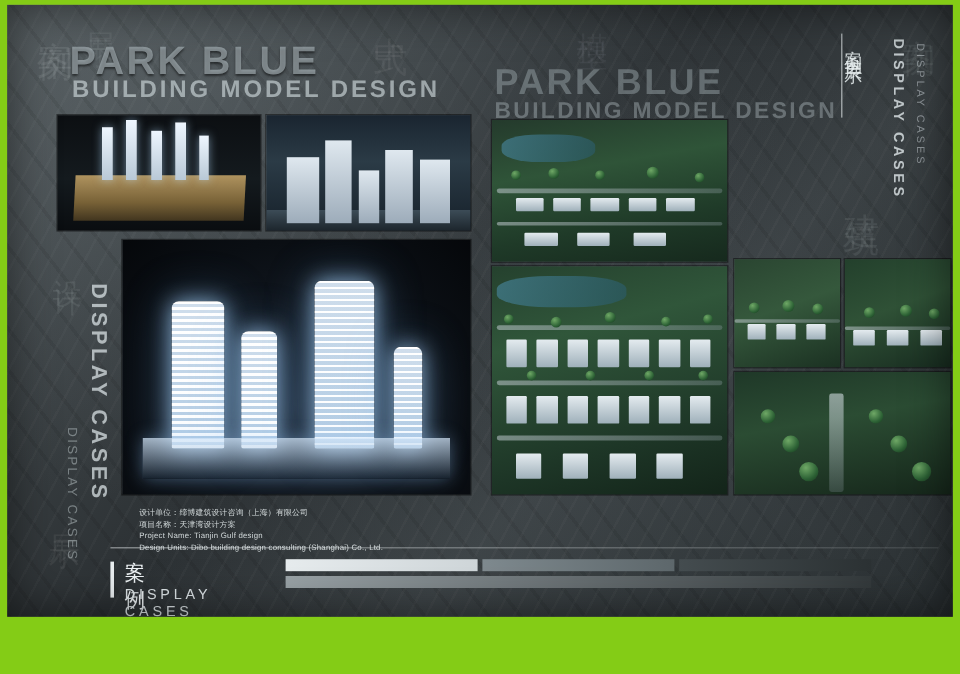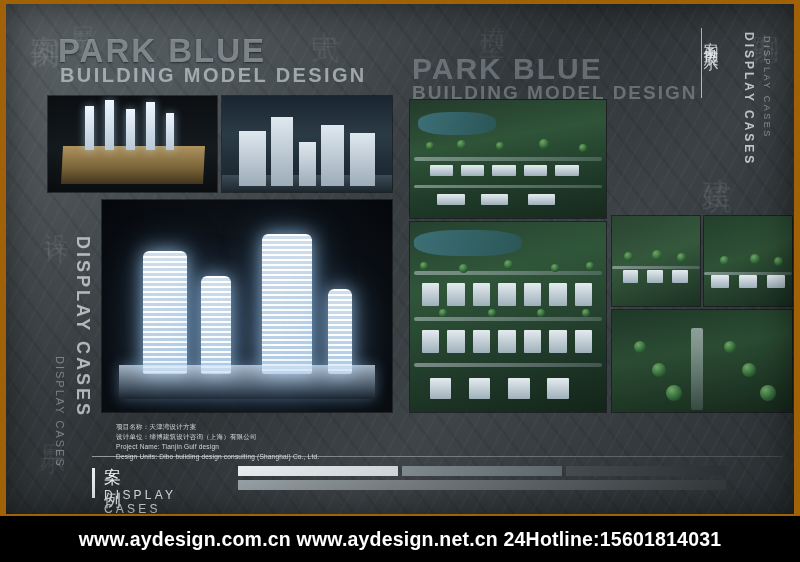--- a/index.html
+++ b/index.html
@@ -8,21 +8,21 @@
     background: #ffffff;
   }
   body {
     font-family: "Liberation Sans", sans-serif;
   }
   .page {
     position: relative;
     width: 800px;
     height: 562px;
     overflow: hidden;
-    background: #a16207;
+    background: #84cc16;
   }
 
   
   .poster {
     position: absolute;
     left: 6px;
     top: 4px;
     width: 788px;
     height: 510px;
     background:
@@ -479,39 +479,36 @@
         <div class="grn-road" style="left:44%; top:18%; width:12px; height:80%; background:linear-gradient(180deg,rgba(210,220,225,0.6),rgba(120,135,140,0.3));"></div>
         <div class="grn-tree" style="left:12%; top:30%; width:12px; height:12px;"></div>
         <div class="grn-tree" style="left:22%; top:52%; width:14px; height:14px;"></div>
         <div class="grn-tree" style="left:30%; top:74%; width:16px; height:16px;"></div>
         <div class="grn-tree" style="left:62%; top:30%; width:12px; height:12px;"></div>
         <div class="grn-tree" style="left:72%; top:52%; width:14px; height:14px;"></div>
         <div class="grn-tree" style="left:82%; top:74%; width:16px; height:16px;"></div>
       </div>
 
       <div class="cap cap-left">
+        <div class="cn">设计单位：缔博建筑设计咨询（上海）有限公司</div>
         <div class="cn">项目名称：天津湾设计方案</div>
-        <div class="cn">设计单位：缔博建筑设计咨询（上海）有限公司</div>
         <div class="en">Project Name: Tianjin Gulf design</div>
         <div class="en">Design Units: Dibo building design consulting (Shanghai) Co., Ltd.</div>
       </div>
 
 
       <div class="bot-rule"></div>
       <div class="brand">
         <div class="brand-bar"></div>
         <div class="brand-cn">案例展示</div>
         <div class="brand-en">DISPLAY CASES</div>
       </div>
       <div class="sw sw1"></div>
       <div class="sw sw2"></div>
       <div class="sw sw3"></div>
       <div class="sw sw4"></div>
 
     </div>
     <div class="frame-edge"></div>
   </div>
 
-  <div class="footer">
-    <div class="footer-text">www.aydesign.com.cn www.aydesign.net.cn 24Hotline:15601814031</div>
-  </div>
 
 </div>
 
 </body></html>

